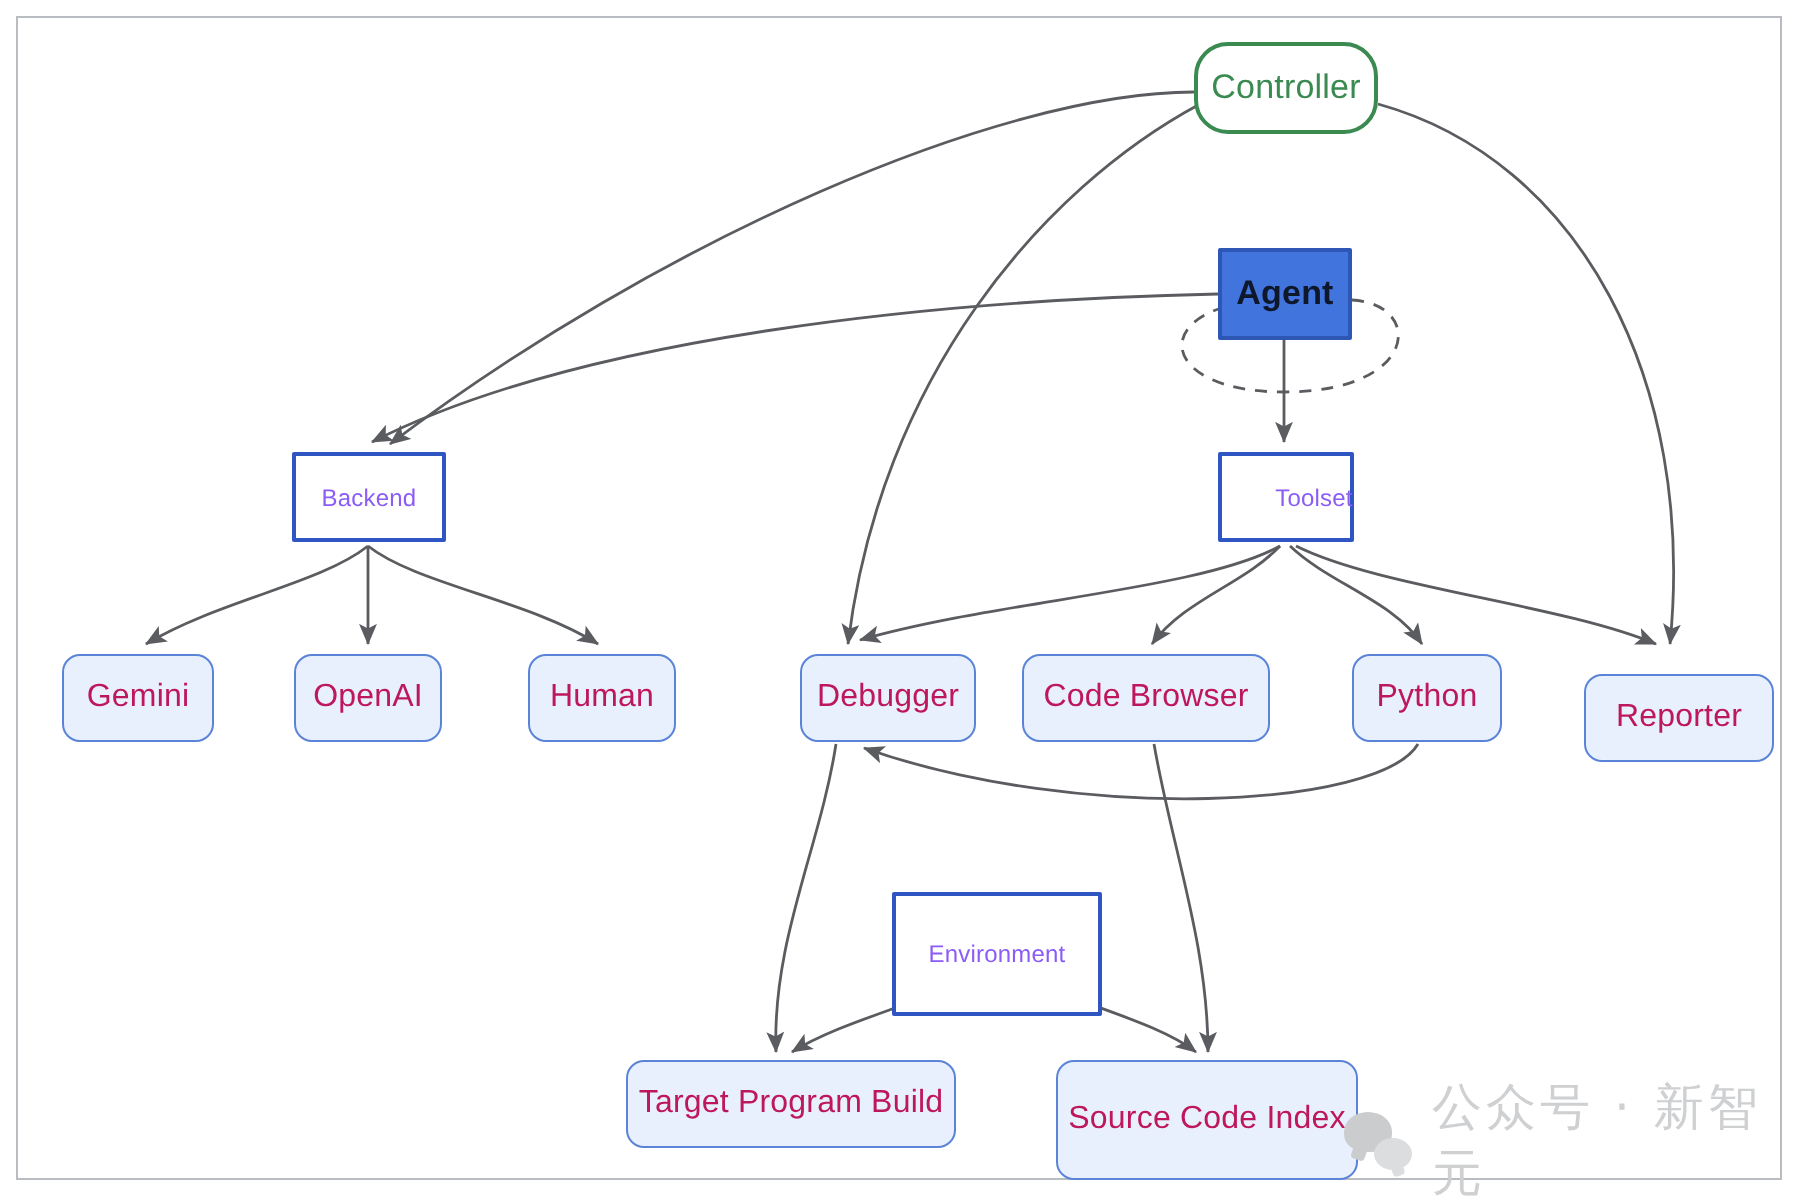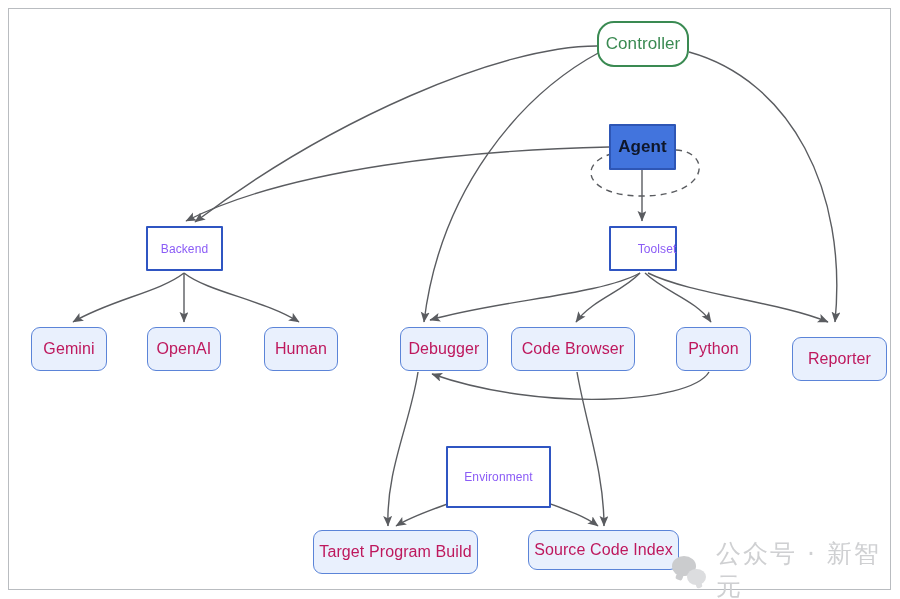--- a/index.html
+++ b/index.html
@@ -200,21 +200,21 @@
   <div class="node leaf" style="left:511px; top:327px; width:124px; height:44px;">Code Browser</div>
 
   <div class="node leaf" style="left:676px; top:327px; width:75px; height:44px;">Python</div>
 
   <div class="node leaf" style="left:792px; top:337px; width:95px; height:44px;">Reporter</div>
 
   <div class="node rect" style="left:446px; top:429px; width:105px; height:62px;margin-top:17px;">Environment</div>
 
   <div class="node leaf" style="left:313px; top:530px; width:165px; height:44px;">Target Program Build</div>
 
-  <div class="node leaf" style="left:528px; top:530px; width:151px; height:40px;">Source Code Index</div>
+  <div class="node leaf" style="left:528px; top:530px; width:151px; height:60px;">Source Code Index</div>
 
   <div id="watermark" style="left:672px; top:537px;">
     <span class="wm-icon">
       <span class="b1"></span>
         <span class="b2"></span>
     </span>
     <span>公众号 · 新智元</span>
   </div>
 
 </div>

